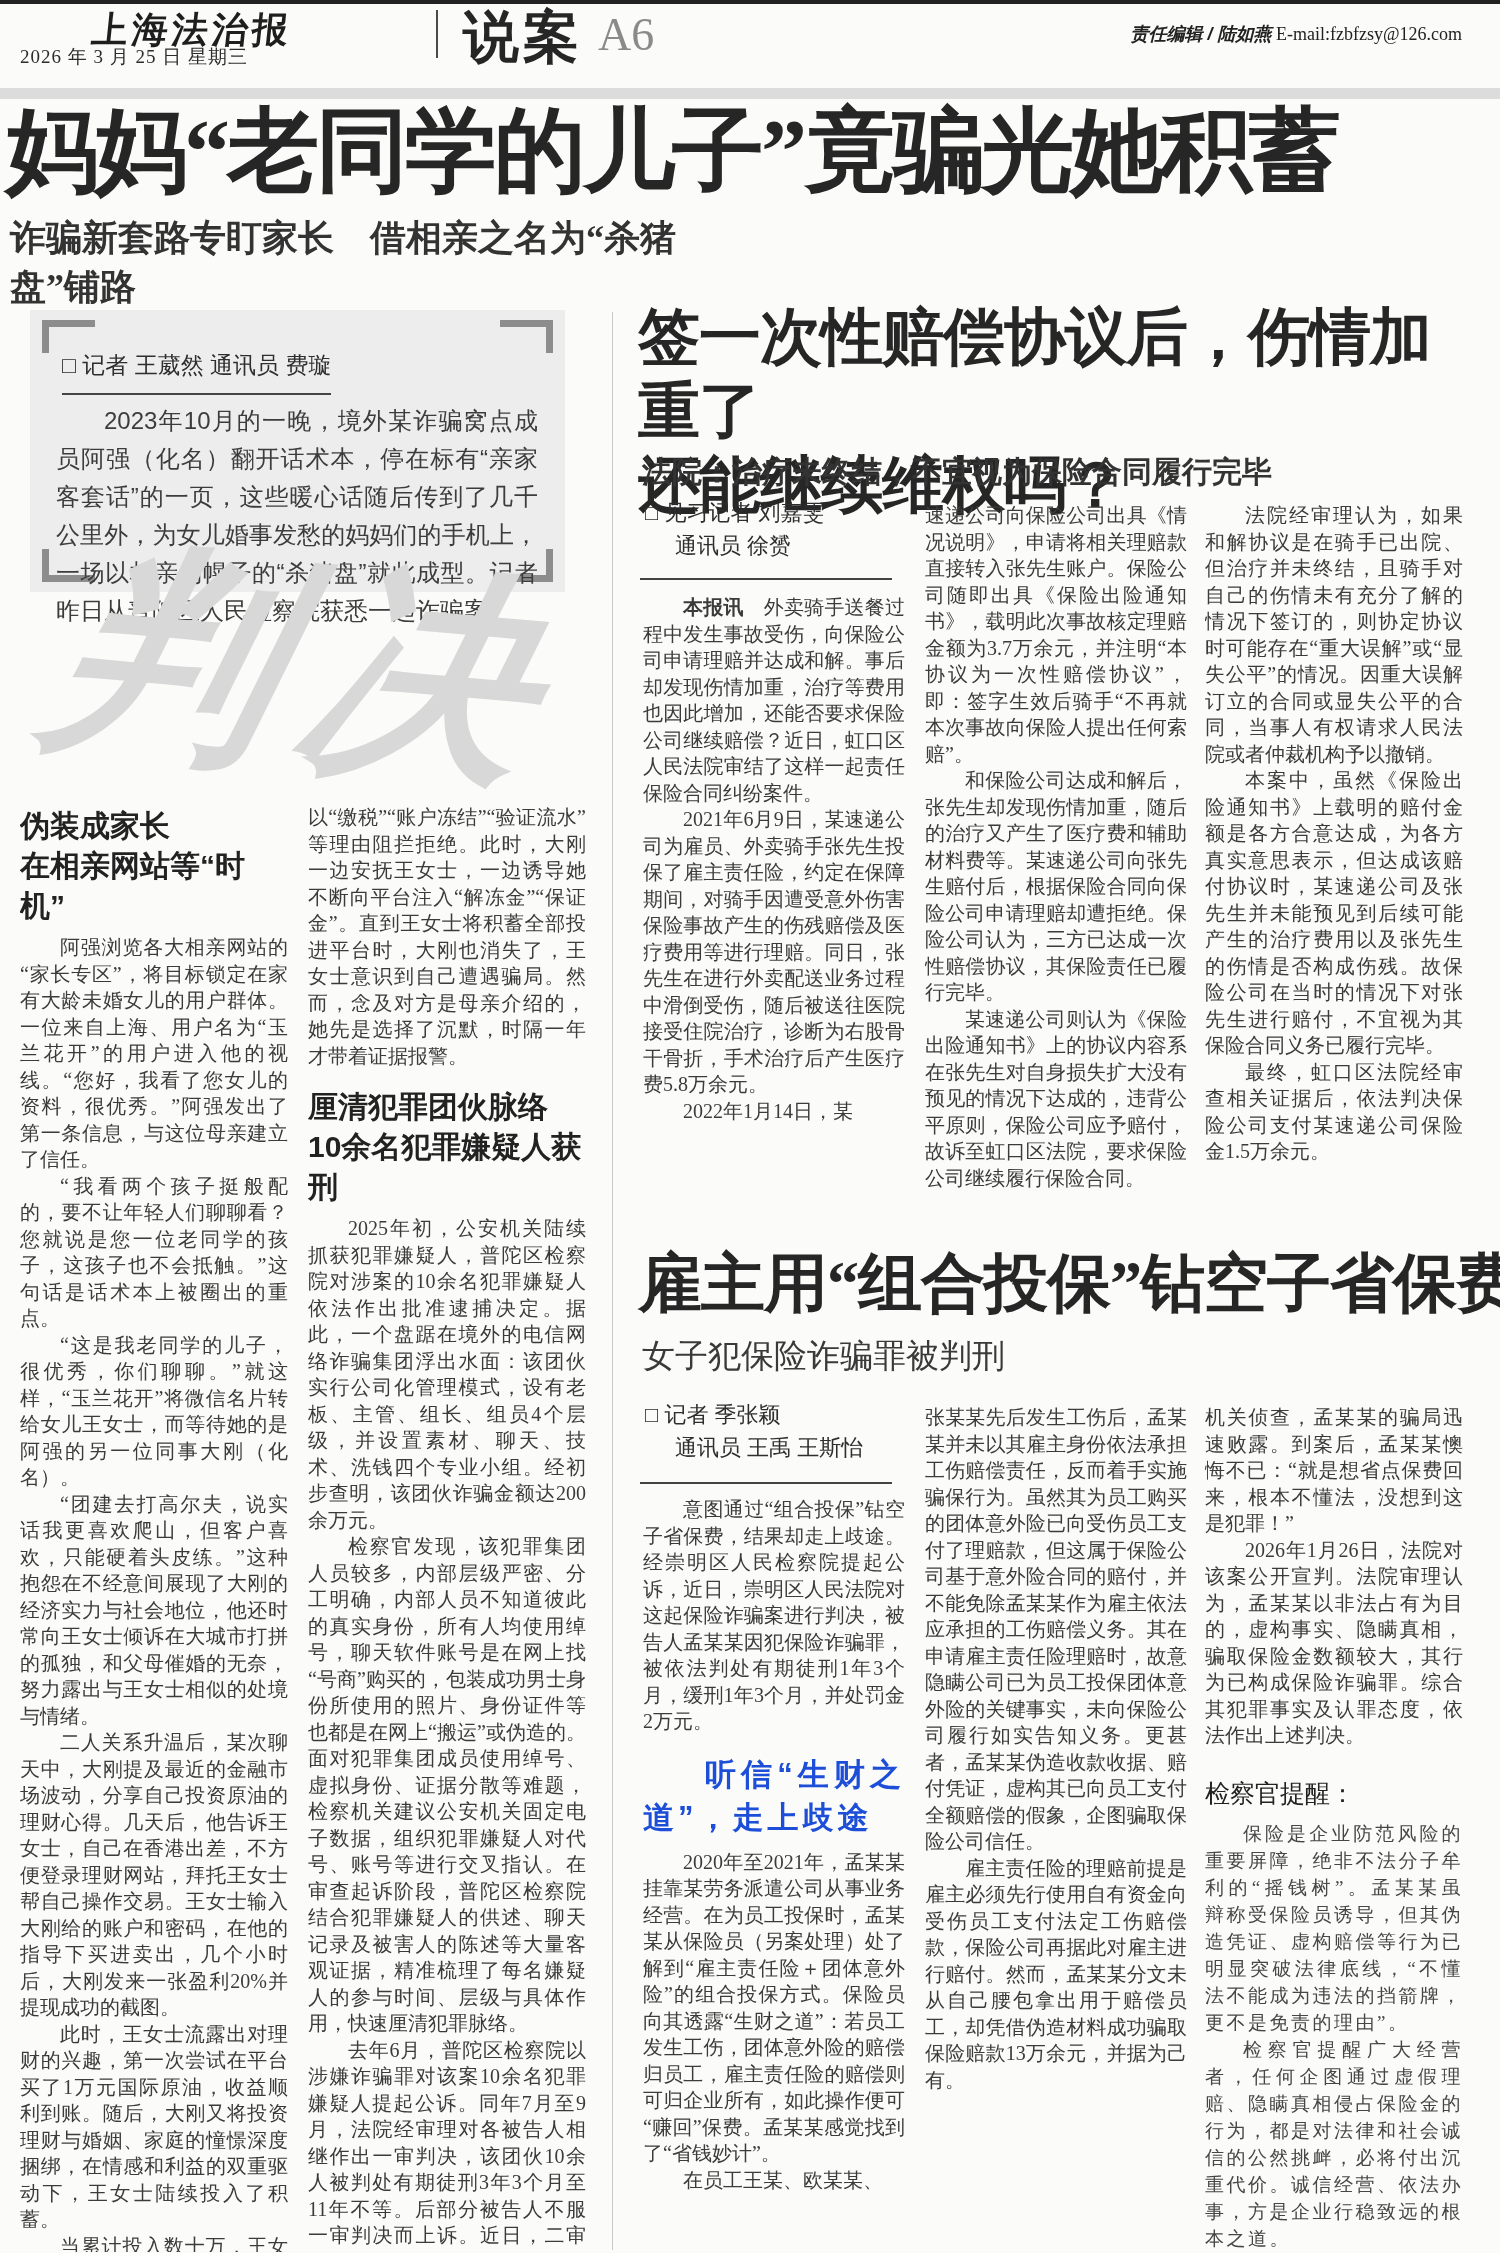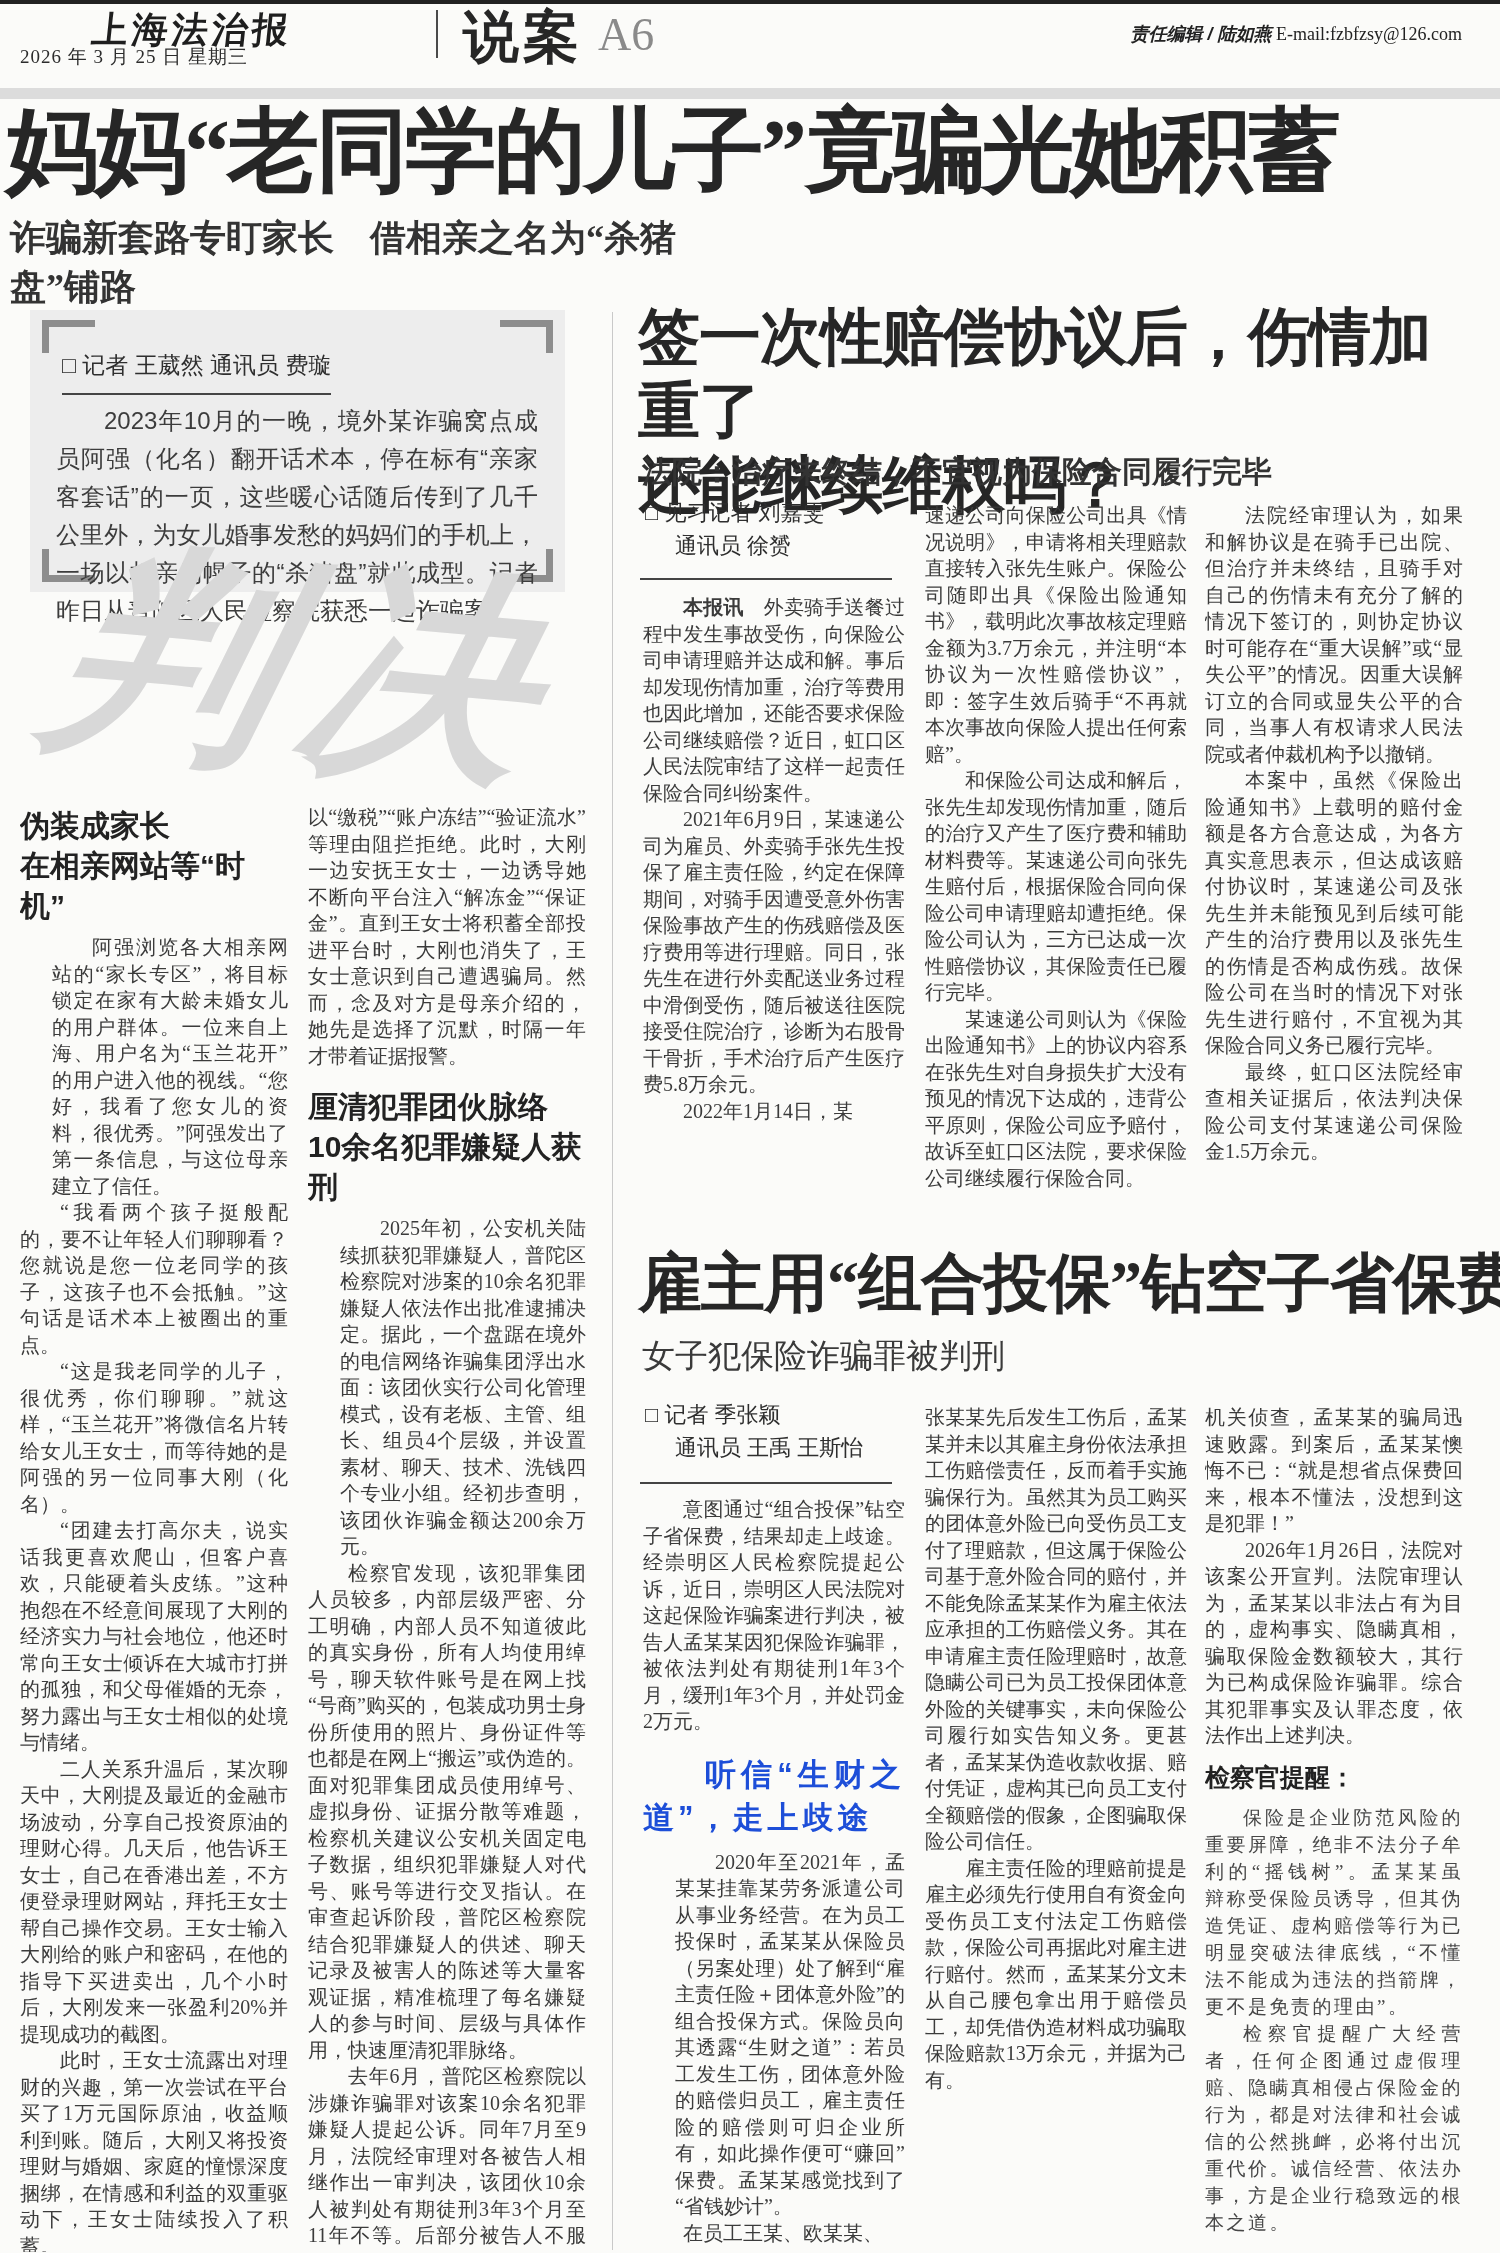--- a/index.html
+++ b/index.html
@@ -46,27 +46,27 @@
      font-family:"DejaVu Serif",serif;}
 
   
   .newscol{position:absolute;z-index:1;overflow:hidden;text-align:justify;}
   .para{margin:0;text-indent:2em;font-size:20px;line-height:26.5px;}
   .para.cont{text-indent:0;}
   .lead-in{font-weight:700;font-family:"Liberation Sans","DejaVu Sans",sans-serif;}
   .col-h{font-family:"Liberation Sans","DejaVu Sans",sans-serif;font-weight:700;
          font-size:30px;line-height:40px;color:#222;text-align:left;}
   .col-h:first-child{margin-top:8px;}
-  .col-h + .para, .col-h2 + .para, .col-h3 + .para{margin-top:8px;margin-left:32px;}
+  .col-h + .para, .col-h2 + .para, .col-h3 + .para{margin-top:8px;}
   .para + .col-h{margin-top:18px;}
   .col-h2{font-family:"Liberation Sans","DejaVu Sans",sans-serif;font-weight:700;
           font-size:31px;line-height:43px;color:#1d4ed8;margin:18px 0 10px 0;
           letter-spacing:4px;text-indent:2em;text-align:justify;}
-  .col-h3{font-family:"Liberation Sans","DejaVu Sans",sans-serif;font-weight:700;
-          font-size:25px;color:#222;margin:12px 0 10px 0;}
+  .col-h3{font-family:"Liberation Sans","DejaVu Sans",sans-serif;font-weight:400;
+          font-size:25px;color:#222;margin:28px 0 10px 0;}
   .remark{margin:0;text-indent:2em;font-size:19px;line-height:27px;letter-spacing:2.5px;color:#464646;}
 
   
   .byline-block{position:absolute;z-index:1;font-family:Liberation Sans, sans-serif;
      font-size:22px;color:#2e2e2e;line-height:33px;}
   .byline-block .b2{padding-left:30px;}
   .byline-rule{position:absolute;z-index:1;height:2px;background:#444;}
 
   
   #ins-title{left:638px;top:300px;width:830px;font-size:62px;line-height:74px;font-weight:900;

